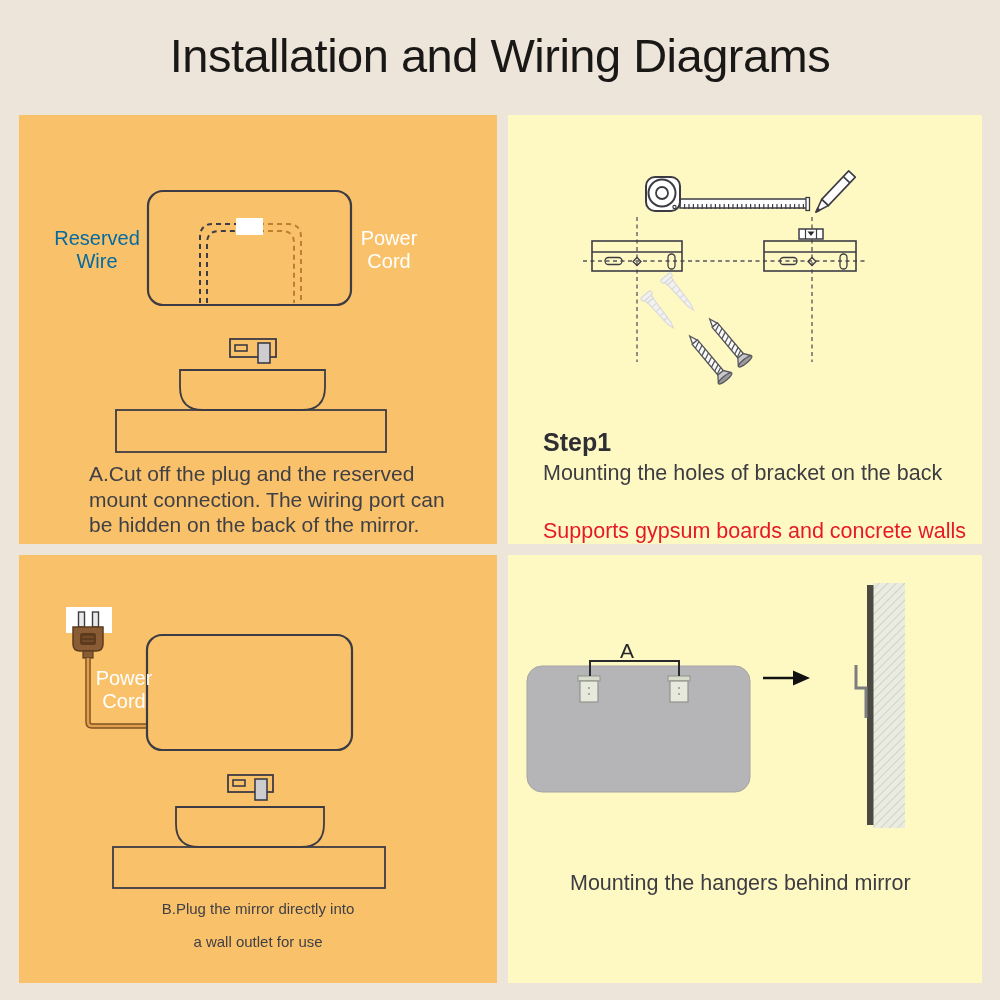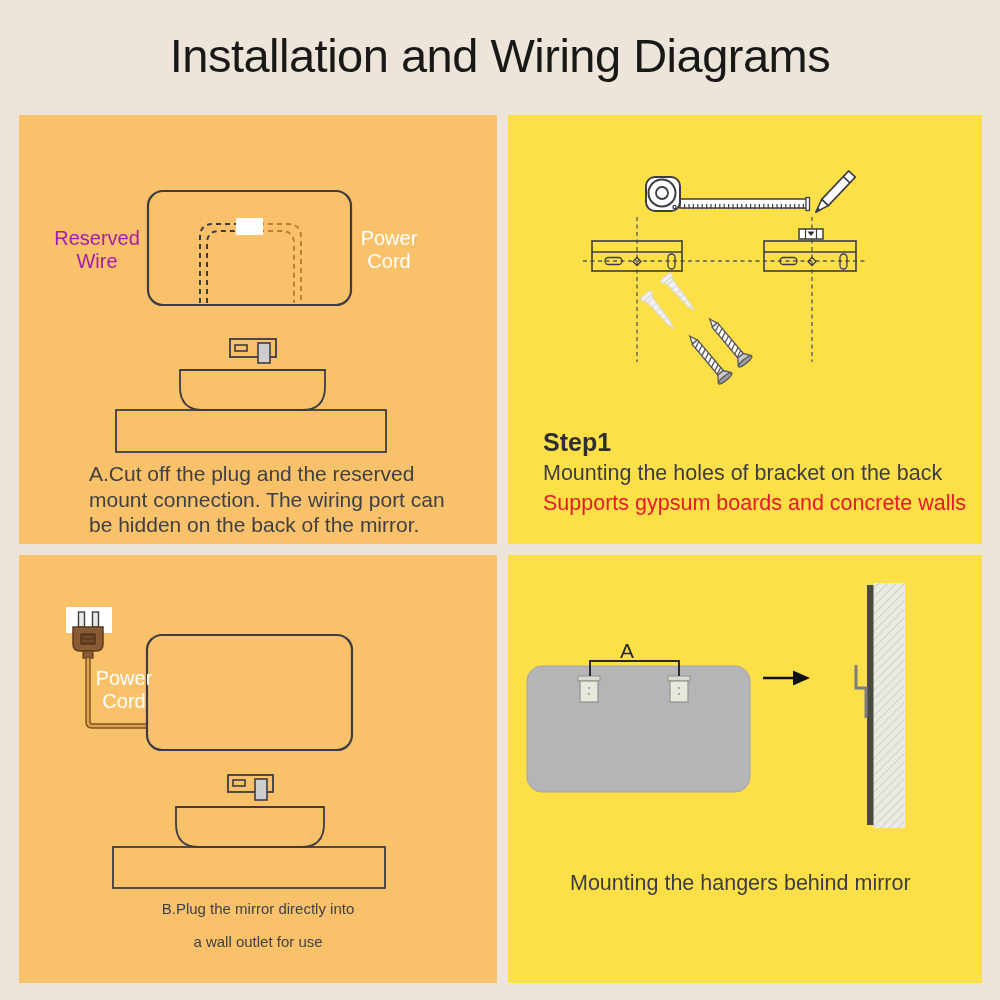--- a/index.html
+++ b/index.html
@@ -9,34 +9,34 @@
     font-family:"Liberation Sans",sans-serif;
     -webkit-font-smoothing:antialiased;
   }
   .abs{position:absolute;}
   .page-title{
     left:0;top:28px;width:1000px;text-align:center;
     font-size:47px;font-weight:400;color:#191817;letter-spacing:-.5px;
   }
   .panel{position:absolute;}
   .panel-orange{background:#F9C169;}
-  .panel-white{background:#fde047;}
+  .panel-white{background:#fef9c3;}
   #panel-a{left:19px;top:115px;width:478px;height:429px;}
   #panel-s1{left:508px;top:115px;width:474px;height:429px;}
   #panel-b{left:19px;top:555px;width:478px;height:428px;}
   #panel-s2{left:508px;top:555px;width:474px;height:428px;}
   .panel svg{position:absolute;left:0;top:0;}
-  .lbl{position:absolute;font-size:20px;line-height:23px;text-align:center;color:#a21caf;}
+  .lbl{position:absolute;font-size:20px;line-height:23px;text-align:center;color:#0369a1;}
   .lbl.white{color:#FFFFFF;}
   .caption{position:absolute;font-size:21px;line-height:25.5px;color:#3F3F46;}
   .caption.centered{left:0;width:100%;text-align:center;font-size:15px;line-height:33px;}
   .stepblock{position:absolute;color:#3C3C42;}
   .step-title{font-size:25px;line-height:32px;font-weight:700;color:#2E2E33;}
   .step-line{font-size:21.5px;line-height:30px;color:#3C3C42;}
-  .step-line.red{color:#E5192B;}
+  .step-line.red{color:#E5192B;margin-top:28px;}
   .dim-label{position:absolute;font-size:21px;font-weight:400;color:#26262B;}
 </style>
 </head>
 <body>
 
 <div class="abs page-title">Installation and Wiring Diagrams</div>
 
 <div id="panel-a" class="panel panel-orange">
   <svg width="478" height="429" viewBox="0 0 478 429">
 

